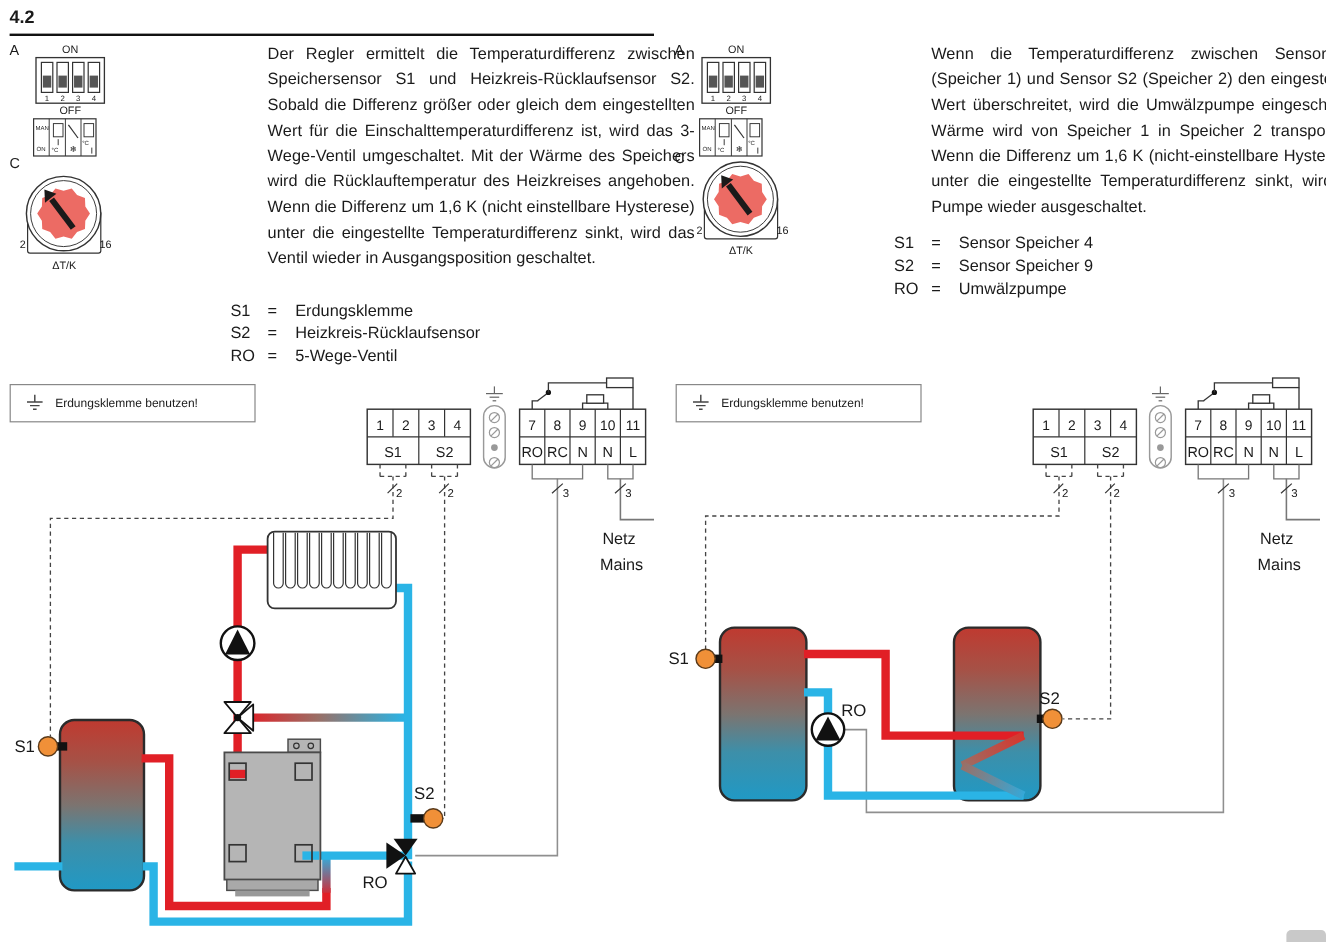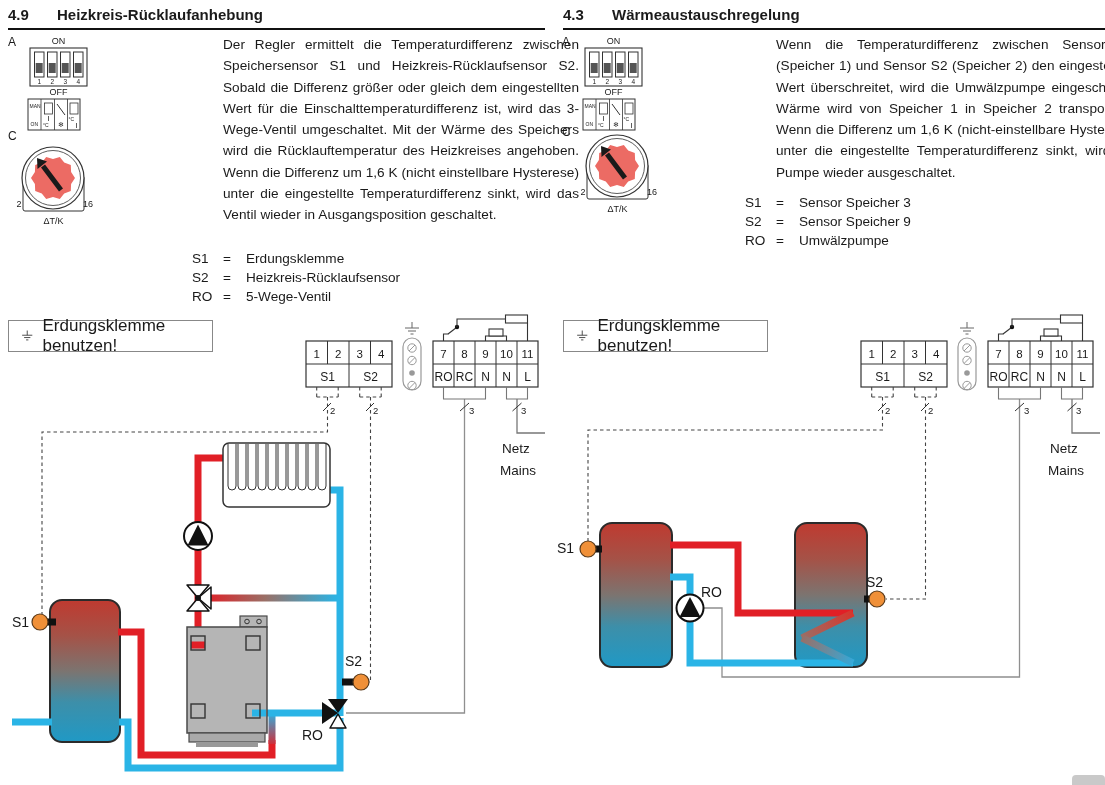--- a/index.html
+++ b/index.html
@@ -8,21 +8,21 @@
   .sec-head{position:absolute;top:6px;display:flex;border-bottom:2.5px solid #111;
             padding-bottom:5px;font-weight:bold;font-size:15px;box-sizing:border-box;}
   .sec-num{width:49px;flex:none;}
   .body-text{position:absolute;font-size:13.6px;line-height:21.3px;text-align:justify;
              letter-spacing:.05px;margin-left:36px;}
   .legend{position:absolute;font-size:13.6px;line-height:18.9px;}
   .legend-row{display:flex;}
   .lk{width:31px;flex:none;}
   .leq{width:23px;flex:none;}
   .ground-box{position:absolute;top:320px;height:32px;border:1.3px solid #888;
-              display:flex;align-items:center;gap:9px;padding:2px 12px;font-size:17px;
+              display:flex;align-items:center;gap:9px;padding:2px 12px;font-size:10px;
               box-sizing:border-box;background:#fff;}
   .page-tab{position:absolute;left:1072px;top:775px;width:33px;height:10px;
             background:#c9c9c9;border-radius:4px 4px 0 0;}
   svg.layer{position:absolute;left:0;top:0;}
   svg text{font-family:"Liberation Sans",sans-serif;fill:#1a1a1a;}
   .tnum{font-size:11.5px;}
   .tlab{font-size:12px;}
   .wnum{font-size:9.5px;}
   .dlab{font-size:14px;}
   .mains{font-size:13.5px;}
@@ -31,26 +31,21 @@
   .tiny{font-size:5px;}
   .ac{font-size:12px;}
   .dial{font-size:9px;}
 </style>
 </head>
 <body>
 
 <div class="page">
 
   <div class="sec-head" style="left:8px;width:537px;">
-    <span class="sec-num">4.9</span>
-    <span>Heizkreis-Rücklaufanhebung</span>
-  </div>
-  <div class="sec-head" style="left:563px;width:542px;">
-    <span class="sec-num">4.3</span>
-    <span>Wärmeaustauschregelung</span>
+    <span class="sec-num">4.2</span>
   </div>
 
   <div class="body-text" style="left:187px;top:34px;width:356px;">Der Regler ermittelt die Temperaturdifferenz zwischen Speichersensor S1 und Heizkreis-Rücklaufsensor S2. Sobald die Differenz größer oder gleich dem eingestellten Wert für die Einschalttemperaturdifferenz ist, wird das 3-Wege-Ventil umgeschaltet. Mit der Wärme des Speichers wird die Rücklauftemperatur des Heizkreises angehoben. Wenn die Differenz um 1,6 K (nicht einstellbare Hysterese) unter die eingestellte Temperaturdifferenz sinkt, wird das Ventil wieder in Ausgangsposition geschaltet.</div>
   <div class="body-text" style="left:740px;top:34px;width:360px;">Wenn die Temperaturdifferenz zwischen Sensor S1 (Speicher 1) und Sensor S2 (Speicher 2) den eingestellten Wert überschreitet, wird die Umwälzpumpe eingeschaltet. Wärme wird von Speicher 1 in Speicher 2 transportiert. Wenn die Differenz um 1,6 K (nicht-einstellbare Hysterese) unter die eingestellte Temperaturdifferenz sinkt, wird die Pumpe wieder ausgeschaltet.</div>
 
   <div class="legend" style="left:192px;top:250px;">
     <div class="legend-row">
       <span class="lk">S1</span>
       <span class="leq">=</span>
       <span>Erdungsklemme</span>
@@ -63,21 +58,21 @@
     <div class="legend-row">
       <span class="lk">RO</span>
       <span class="leq">=</span>
       <span>5-Wege-Ventil</span>
     </div>
   </div>
   <div class="legend" style="left:745px;top:194px;">
     <div class="legend-row">
       <span class="lk">S1</span>
       <span class="leq">=</span>
-      <span>Sensor Speicher 3</span>
+      <span>Sensor Speicher 4</span>
     </div>
     <div class="legend-row">
       <span class="lk">S2</span>
       <span class="leq">=</span>
       <span>Sensor Speicher 9</span>
     </div>
     <div class="legend-row">
       <span class="lk">RO</span>
       <span class="leq">=</span>
       <span>Umwälzpumpe</span>

